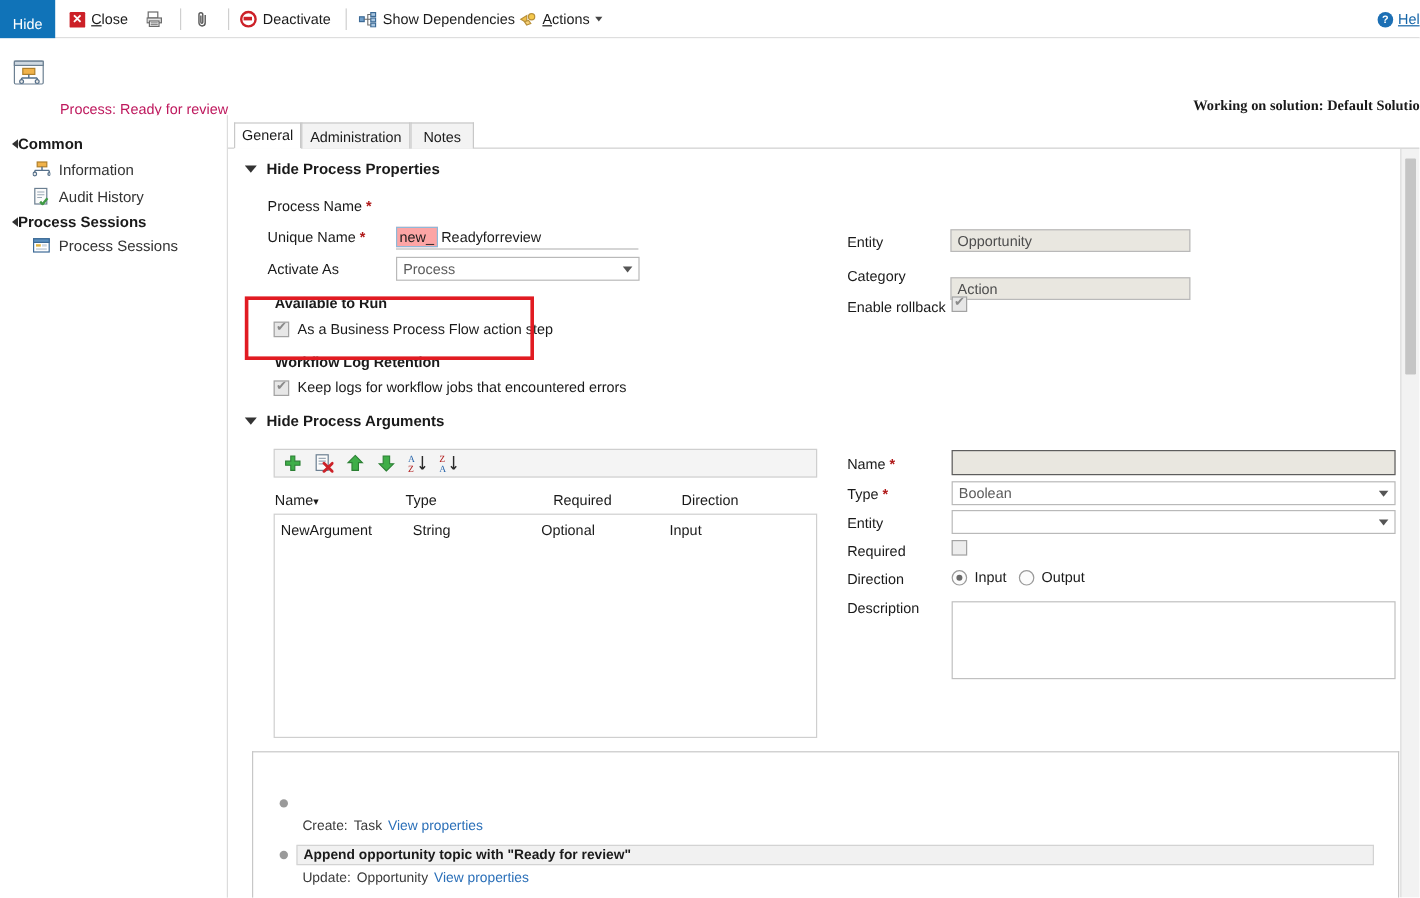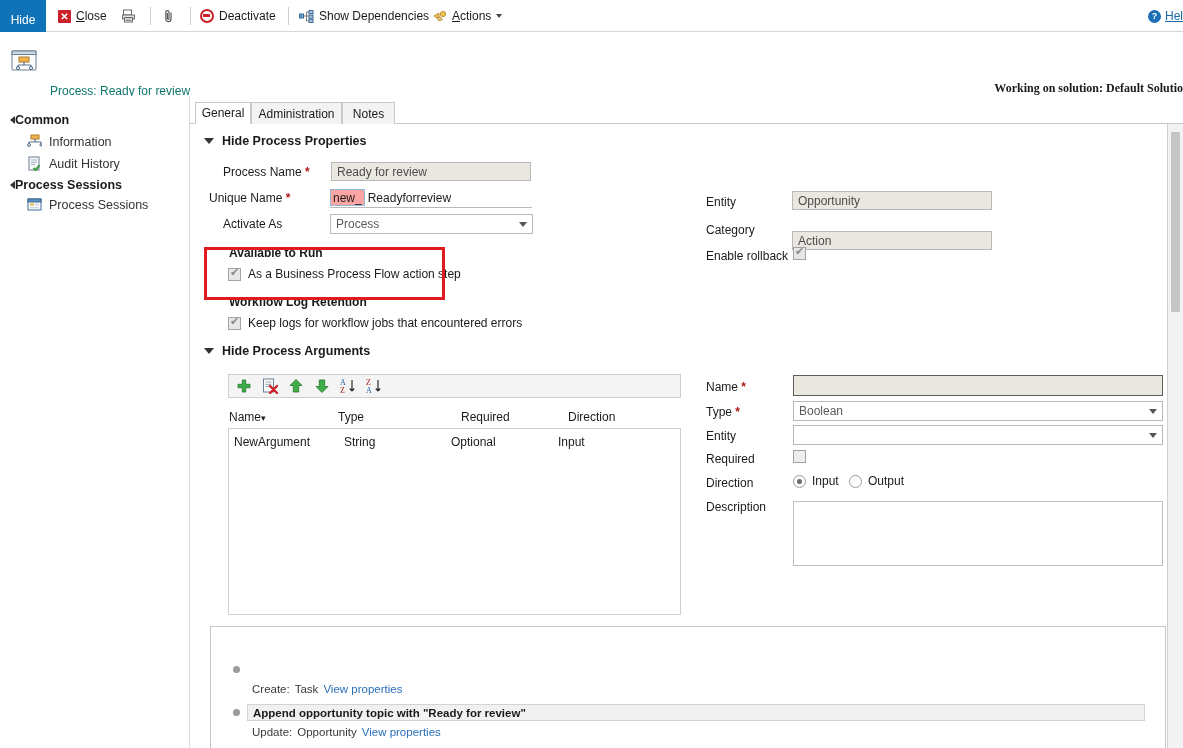--- a/index.html
+++ b/index.html
@@ -77,21 +77,21 @@
   }
 
   
   #header {
     position: absolute; left: 0; top: 32px; width: 1183px; height: 64px;
     background: #ffffff;
   }
   #hdr-bigicon { position: absolute; left: 10px; top: 16px; width: 30px; height: 30px; }
   #hdr-sub {
     position: absolute; left: 50px; top: 52px;
-    font-size: 12px; color: #0f766e;
+    font-size: 12px; color: #be185d;
   }
   #hdr-title-wrap {
     position: absolute; left: 50px; top: 68px;
     display: flex; align-items: center; gap: 6px;
   }
   #hdr-title { font-size: 17px; font-weight: bold; color: #1a1a1a; }
   #solution-text {
     position: absolute; right: 0px; top: 49px;
     font-size: 12px; font-weight: bold; color: #1a1a1a; white-space: nowrap; font-family: Liberation Serif, serif;
   }
@@ -449,25 +449,22 @@
   <div id="content">
 
     <div class="section-toggle" style="left:14px; top:10px;">
       <span class="tri-dn"></span>
       <span>Hide Process Properties</span>
     </div>
 
     <div class="fld-label" style="left:33px; top:41px;">
       <span>Process Name</span><span class="req"> *</span>
     </div>
-    <div class="inp" style="left:141px; top:38px; width:200px;">
-      <span>Ready for review</span>
-    </div>
-
-    <div class="fld-label" style="left:19px; top:67px;">
+
+    <div class="fld-label" style="left:33px; top:67px;">
       <span>Unique Name</span><span class="req"> *</span>
     </div>
     <div class="inp-underline" style="left:140px; top:64px; width:202px;">
       <span class="prefix-box">new_</span>
       <span style="padding-left:3px;">Readyforreview</span>
     </div>
 
     <div class="fld-label" style="left:33px; top:93px;">Activate As</div>
     <div class="ddl" style="left:140px; top:90px; width:203px;">
       <span>Process</span>

